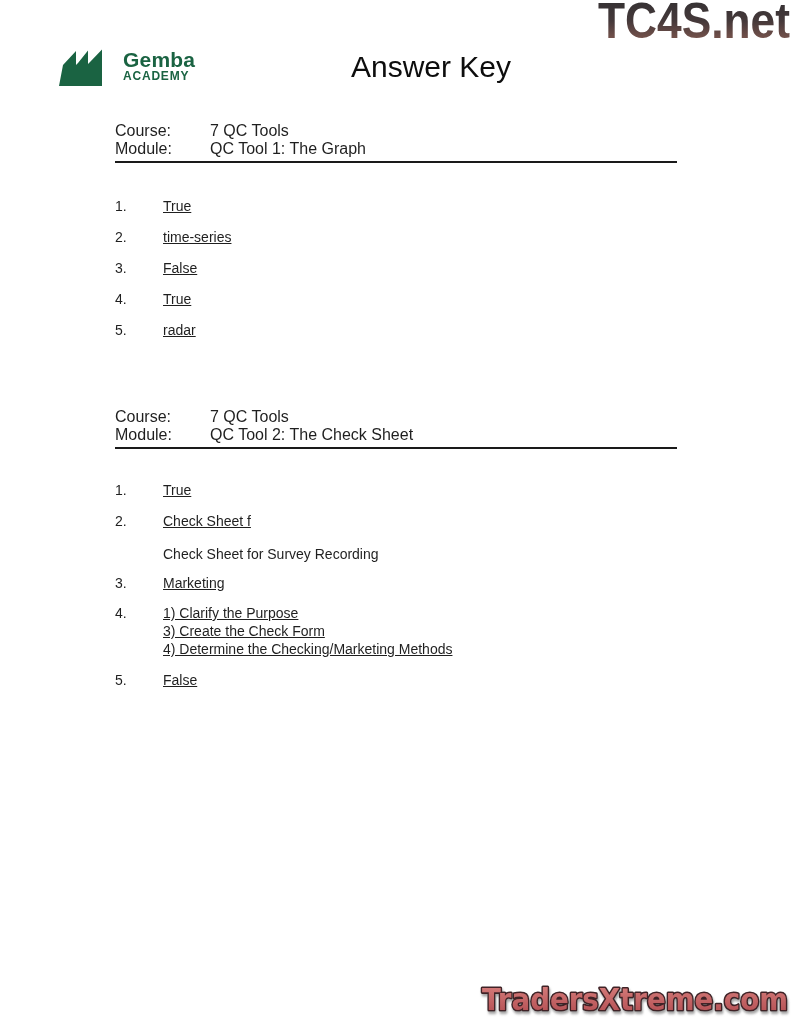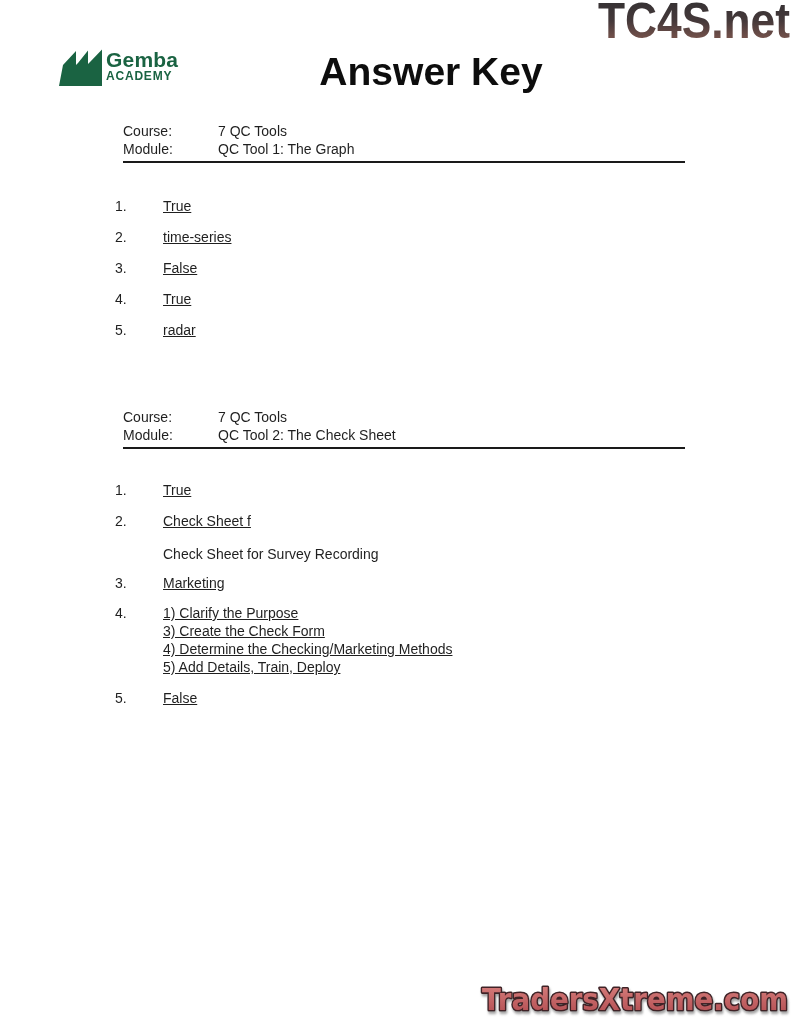--- a/index.html
+++ b/index.html
@@ -5,33 +5,33 @@
   * { margin:0; padding:0; box-sizing:border-box; }
   body { background:#ffffff; font-family:"Liberation Sans", sans-serif; }
   .page {
     position:relative; width:791px; height:1024px; margin:0 auto;
     background:#ffffff; overflow:hidden; color:#1f1f1f;
   }
 
   
   .logo { position:absolute; left:50px; top:46px; display:flex; align-items:center; }
   .logo .icon { width:56px; height:40px; }
-  .logo .words { margin-left:0; color:#1a6342; }
+  .logo .words { margin-left:17px; color:#1a6342; }
   .logo .name { font-size:21px; font-weight:bold; line-height:20px; letter-spacing:0.2px; }
   .logo .sub  { font-size:12px; font-weight:bold; letter-spacing:0.8px; line-height:12px; }
 
   .title {
     position:absolute; left:431px; top:50px; transform:translateX(-50%);
-    font-size:39px; font-weight:bold; color:#0d0d0d; white-space:nowrap;
+    font-size:30px; font-weight:normal; color:#0d0d0d; white-space:nowrap;
   }
 
   .wm-tc4s { position:absolute; right:-2px; top:-10px; }
 
   
-  .sec-header { position:absolute; left:123px; width:562px; font-size:14px; }
+  .sec-header { position:absolute; left:115px; width:562px; font-size:16px; }
   .sec-header .row { display:flex; line-height:18px; }
   .sec-header .lbl { width:95px; }
   .sec-rule { border-top:2px solid #1a1a1a; margin-top:3px; }
   .sec1 { top:122px; }
   .sec2 { top:408px; }
 
   
   .ans-list { position:absolute; left:115px; width:562px; font-size:14px; }
   .list1 { top:197px; }
   .list2 { top:481px; }
@@ -136,21 +136,20 @@
     <div class="ans-row mb12">
       <span class="ans-num">3.</span>
       <span class="ans-text">Marketing</span>
     </div>
     <div class="ans-row">
       <span class="ans-num">4.</span>
       <span class="ans-text multiline">
         <div>1) Clarify the Purpose</div>
         <div>3) Create the Check Form</div>
         <div>4) Determine the Checking/Marketing Methods</div>
-        <div>5) Add Details, Train, Deploy</div>
       </span>
     </div>
     <div class="ans-row">
       <span class="ans-num">5.</span>
       <span class="ans-text">False</span>
     </div>
   </div>
 
 
   <div class="wm-traders">

